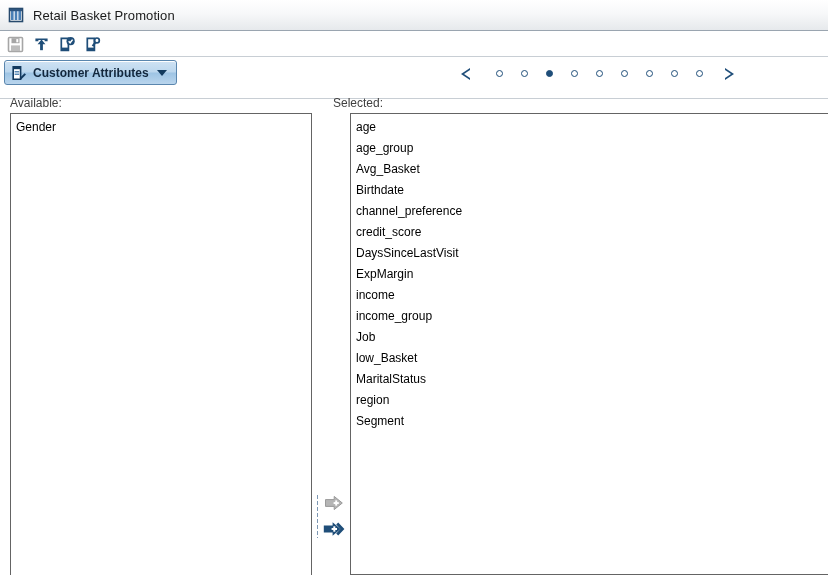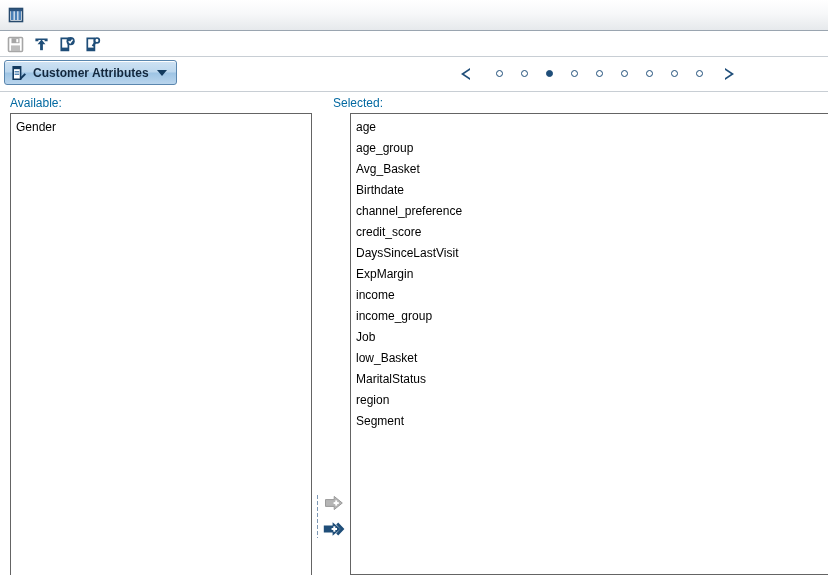--- a/index.html
+++ b/index.html
@@ -60,21 +60,21 @@
     margin-left: 2px;
     border: 1px solid transparent;
     box-sizing: border-box;
   }
   .tb-btn:first-child { margin-left: 3px; }
 
   
   .tabrow {
     position: absolute;
     left: 0; top: 58px;
-    width: 828px; height: 34px;
+    width: 828px; height: 41px;
     background: #ffffff;
     border-bottom: 1px solid #c8ced4;
     box-sizing: border-box;
   }
   .tabbtn {
     position: absolute;
     left: 4px; top: 2px;
     height: 25px;
     padding: 0 9px 0 6px;
     display: flex;
@@ -170,21 +170,21 @@
     box-sizing: border-box;
   }
   .dot.active {
     background: #1f4e79;
   }
 
   
   .panel-label {
     position: absolute;
     font-size: 12px;
-    color: #0369a1;
+    color: #404040;
   }
   #available-label { left: 10px; top: 96px; }
   #selected-label  { left: 333px; top: 96px; }
 
   .listbox {
     position: absolute;
     top: 113px;
     background: #ffffff;
     border: 1px solid #646464;
     box-sizing: border-box;
@@ -254,20 +254,21 @@
 <body>
 
 <div class="titlebar">
   <svg class="titlebar-icon" viewBox="0 0 16 16">
     <rect x="1.5" y="1.5" width="13" height="13" fill="#ffffff" stroke="#274a6d" stroke-width="1.6"></rect>
     <rect x="3" y="4" width="2.6" height="9" fill="#4a7fb5"></rect>
     <rect x="6.7" y="4" width="2.6" height="9" fill="#4a7fb5"></rect>
     <rect x="10.4" y="4" width="2.6" height="9" fill="#4a7fb5"></rect>
     <rect x="2" y="2" width="12" height="2.2" fill="#2d5580"></rect>
   </svg>
+  <span class="titlebar-title">Retail Basket Promotion</span>
 </div>
 
 <div class="toolbar">
 
   <div class="tb-btn" title="Save">
     <svg width="17" height="17" viewBox="0 0 17 17">
       <rect x="1.5" y="1.5" width="14" height="14" rx="1" fill="#ffffff" stroke="#a6a6a6" stroke-width="1.6"></rect>
       <rect x="4.5" y="2.2" width="8" height="5" fill="#a6a6a6"></rect>
       <rect x="9.3" y="3.1" width="2" height="3.2" fill="#ffffff"></rect>
       <rect x="4" y="9.4" width="9" height="5.6" fill="#bdbdbd"></rect>

